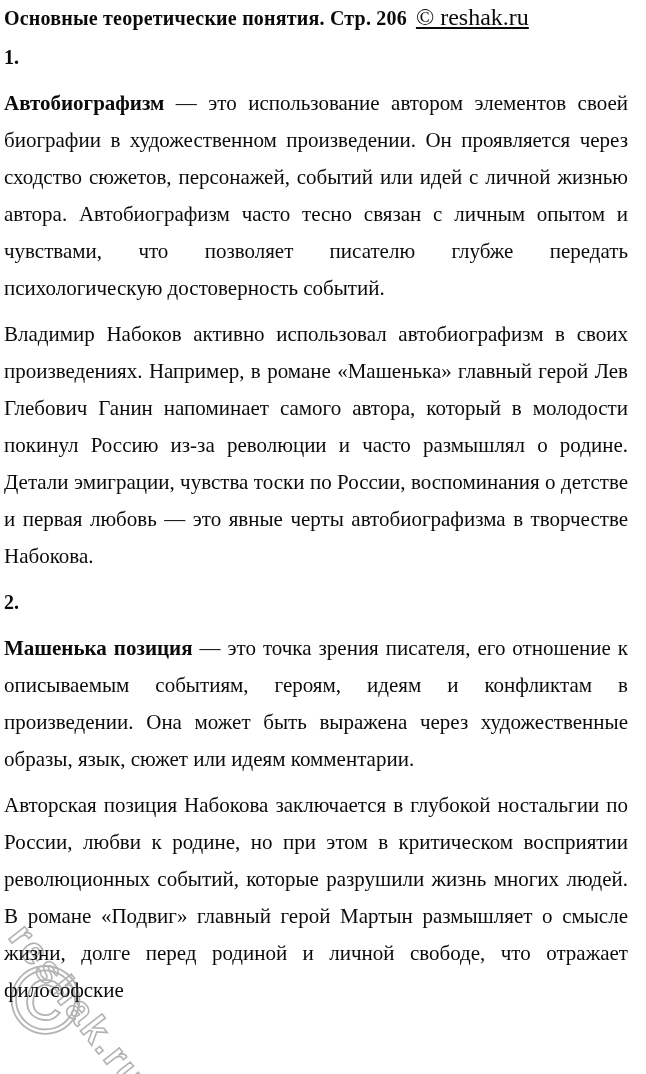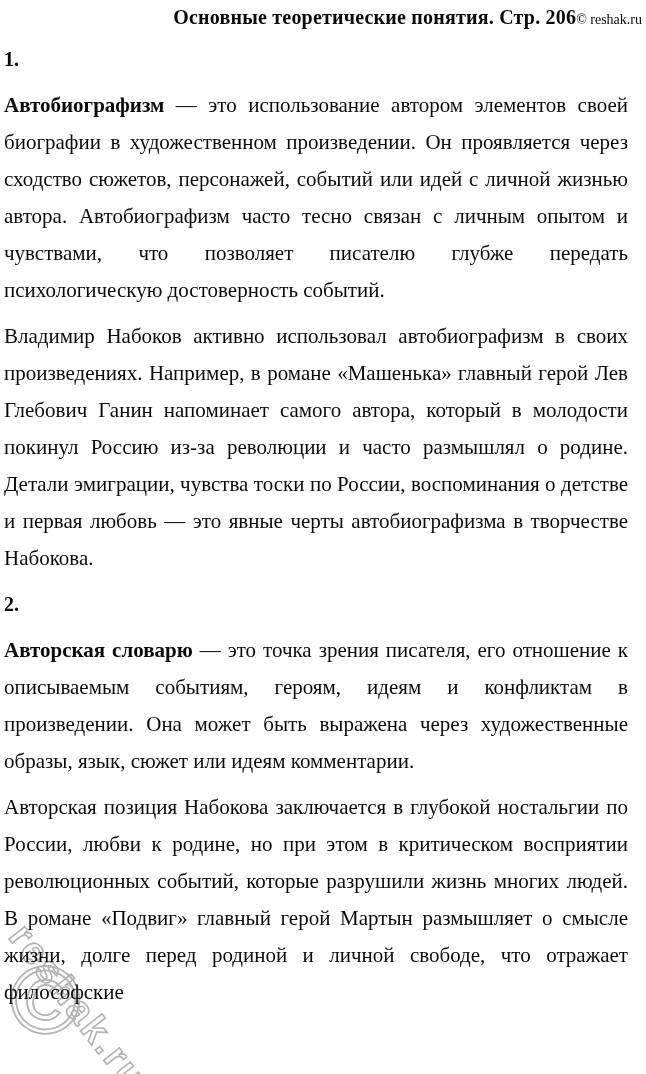--- a/index.html
+++ b/index.html
@@ -18,33 +18,35 @@
   .page {
     position: relative;
     width: 638px;
     height: 1074px;
     padding: 4px 4px 0 4px;
     box-sizing: content-box;
     z-index: 1;
   }
   .page-header {
     display: flex;
-    justify-content: flex-end;
+    justify-content: flex-start;
     align-items: baseline;
     line-height: 26px;
     margin-bottom: 8px;
+    gap: 9px;
   }
   .page-title {
     font-weight: bold;
     font-size: 20px;
     letter-spacing: 0.2px;
   }
   .copyright-label {
-    font-size: 14px;
+    font-size: 24px;
     font-weight: normal;
+    text-decoration: underline;
   }
   .section-number {
     font-weight: bold;
     font-size: 20px;
     line-height: 37px;
     margin: 0 0 9px 0;
   }
   p.body-par {
     font-size: 21px;
     line-height: 37px;
@@ -112,17 +114,17 @@
 
   <div class="section-number">1.</div>
 
   <p class="body-par"><span class="term">Автобиографизм</span><span> — это использование автором элементов своей биографии в художественном произведении. Он проявляется через сходство сюжетов, персонажей, событий или идей с личной жизнью автора. Автобиографизм часто тесно связан с личным опытом и чувствами, что позволяет писателю глубже передать психологическую достоверность событий.</span></p>
 
   <p class="body-par">Владимир Набоков активно использовал автобиографизм в своих произведениях. Например, в романе «Машенька» главный герой Лев Глебович Ганин напоминает самого автора, который в молодости покинул Россию из-за революции и часто размышлял о родине. Детали эмиграции, чувства тоски по России, воспоминания о детстве и первая любовь — это явные черты автобиографизма в творчестве Набокова.</p>
 
 
   <div class="section-number">2.</div>
 
-  <p class="body-par"><span class="term">Авторская словарю</span><span> — это точка зрения писателя, его отношение к описываемым событиям, героям, идеям и конфликтам в произведении. Она может быть выражена через художественные образы, язык, сюжет или идеям комментарии.</span></p>
+  <p class="body-par"><span class="term">Машенька позиция</span><span> — это точка зрения писателя, его отношение к описываемым событиям, героям, идеям и конфликтам в произведении. Она может быть выражена через художественные образы, язык, сюжет или идеям комментарии.</span></p>
 
   <p class="body-par clipped">Авторская позиция Набокова заключается в глубокой ностальгии по России, любви к родине, но при этом в критическом восприятии революционных событий, которые разрушили жизнь многих людей. В романе «Подвиг» главный герой Мартын размышляет о смысле жизни, долге перед родиной и личной свободе, что отражает философские</p>
 
 </div>
 
 </body></html>

